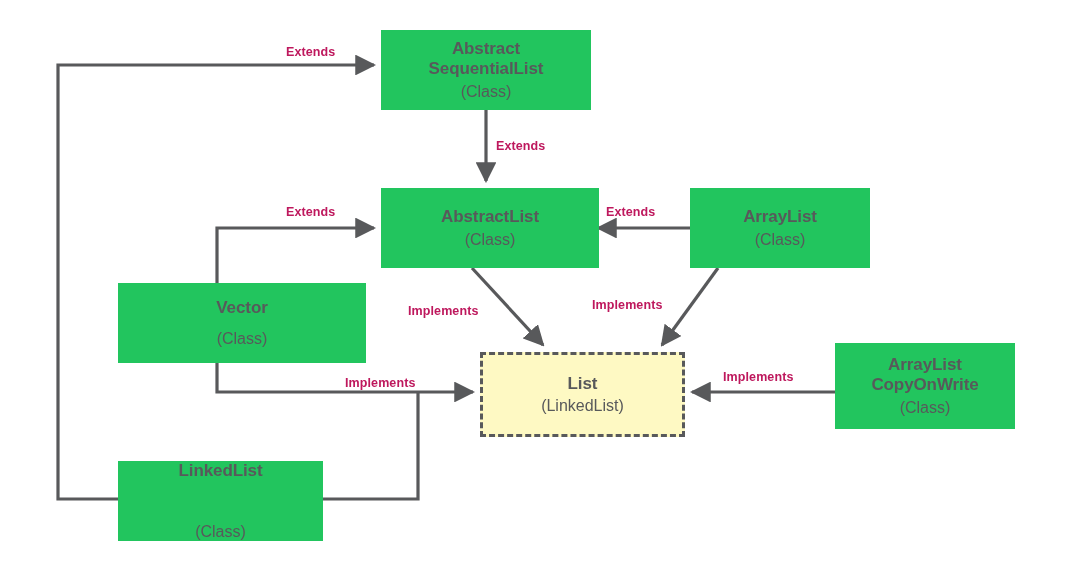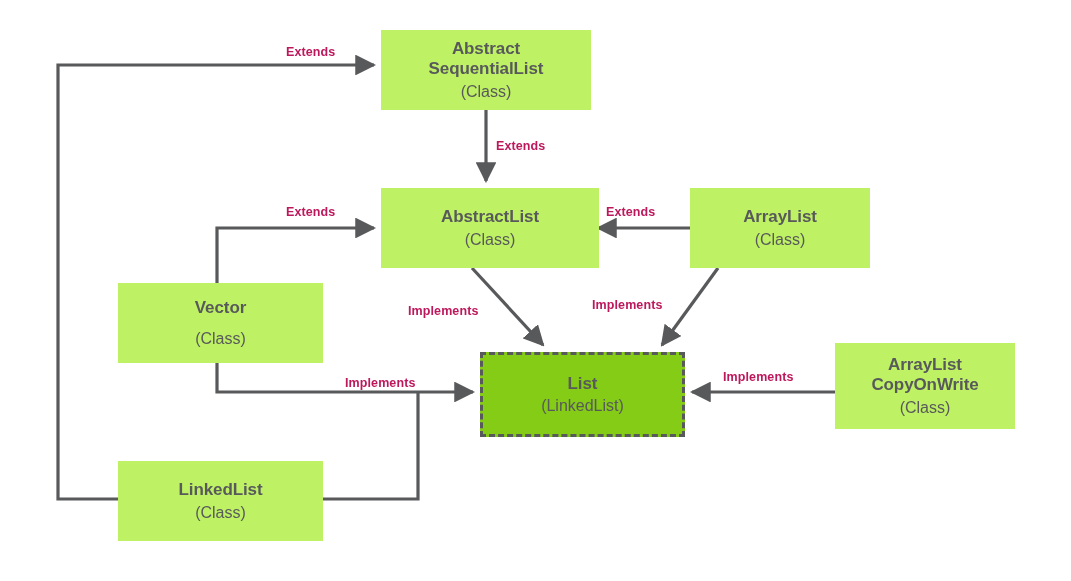--- a/index.html
+++ b/index.html
@@ -23,32 +23,32 @@
   #edge-layer {
     position: absolute;
     left: 0;
     top: 0;
     width: 1071px;
     height: 581px;
   }
   .node {
     position: absolute;
     box-sizing: border-box;
-    background: #bef264;
+    background: #22c55e;
     display: flex;
     flex-direction: column;
     align-items: center;
     justify-content: center;
     text-align: center;
     color: #58595b;
     line-height: 1.2;
   }
   .node.iface {
     border: 3px dashed #58595b;
-    background: #84cc16;
+    background: #fef9c3;
   }
   .node-title {
     font-weight: bold;
     font-size: 17px;
     letter-spacing: -0.1px;
     white-space: pre-line;
   }
   .node-kind {
     font-weight: normal;
     font-size: 16px;
@@ -106,37 +106,37 @@
   <div class="node" style="left:381px; top:188px; width:218px; height:80px;">
     <div class="node-title">AbstractList</div>
     <div class="node-kind">(Class)</div>
   </div>
 
   <div class="node" style="left:690px; top:188px; width:180px; height:80px;">
     <div class="node-title">ArrayList</div>
     <div class="node-kind">(Class)</div>
   </div>
 
-  <div class="node" style="left:118px; top:283px; width:205px; height:80px;gap:8px;">
+  <div class="node" style="left:118px; top:283px; width:248px; height:80px;gap:8px;">
     <div class="node-title">Vector</div>
     <div class="node-kind">(Class)</div>
   </div>
 
   <div class="node iface" style="left:480px; top:352px; width:205px; height:85px;">
     <div class="node-title">List</div>
     <div class="node-kind">(LinkedList)</div>
   </div>
 
   <div class="node" style="left:835px; top:343px; width:180px; height:86px;">
     <div class="node-title">ArrayList
 CopyOnWrite</div>
     <div class="node-kind">(Class)</div>
   </div>
 
-  <div class="node" style="left:118px; top:461px; width:205px; height:80px;">
+  <div class="node" style="left:118px; top:461px; width:205px; height:80px;justify-content:space-between;">
     <div class="node-title">LinkedList</div>
     <div class="node-kind">(Class)</div>
   </div>
 
   <div class="edge-label" style="left:286px; top:45px;">Extends</div>
 
   <div class="edge-label" style="left:496px; top:139px;">Extends</div>
 
   <div class="edge-label" style="left:286px; top:205px;">Extends</div>
 

